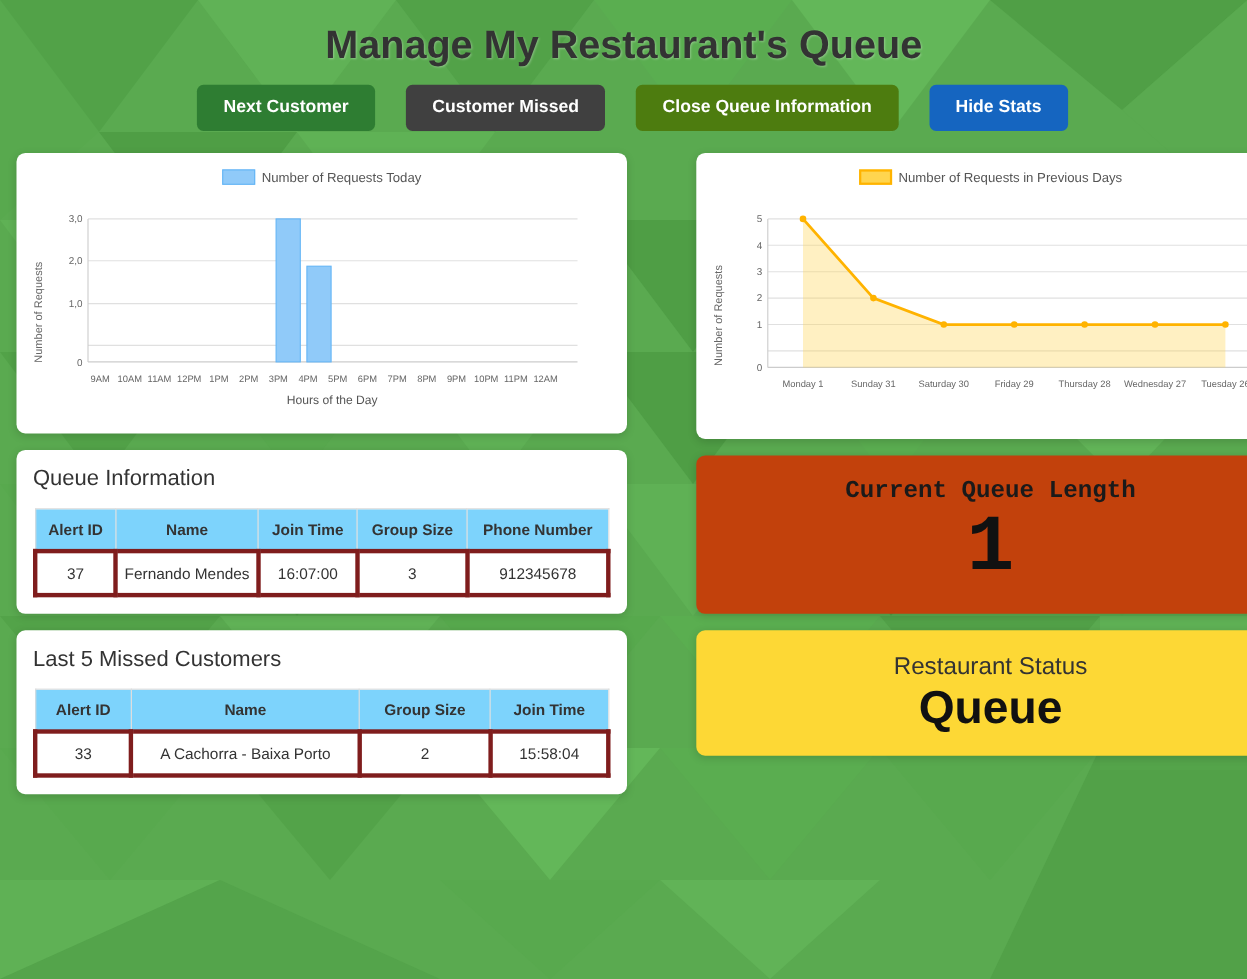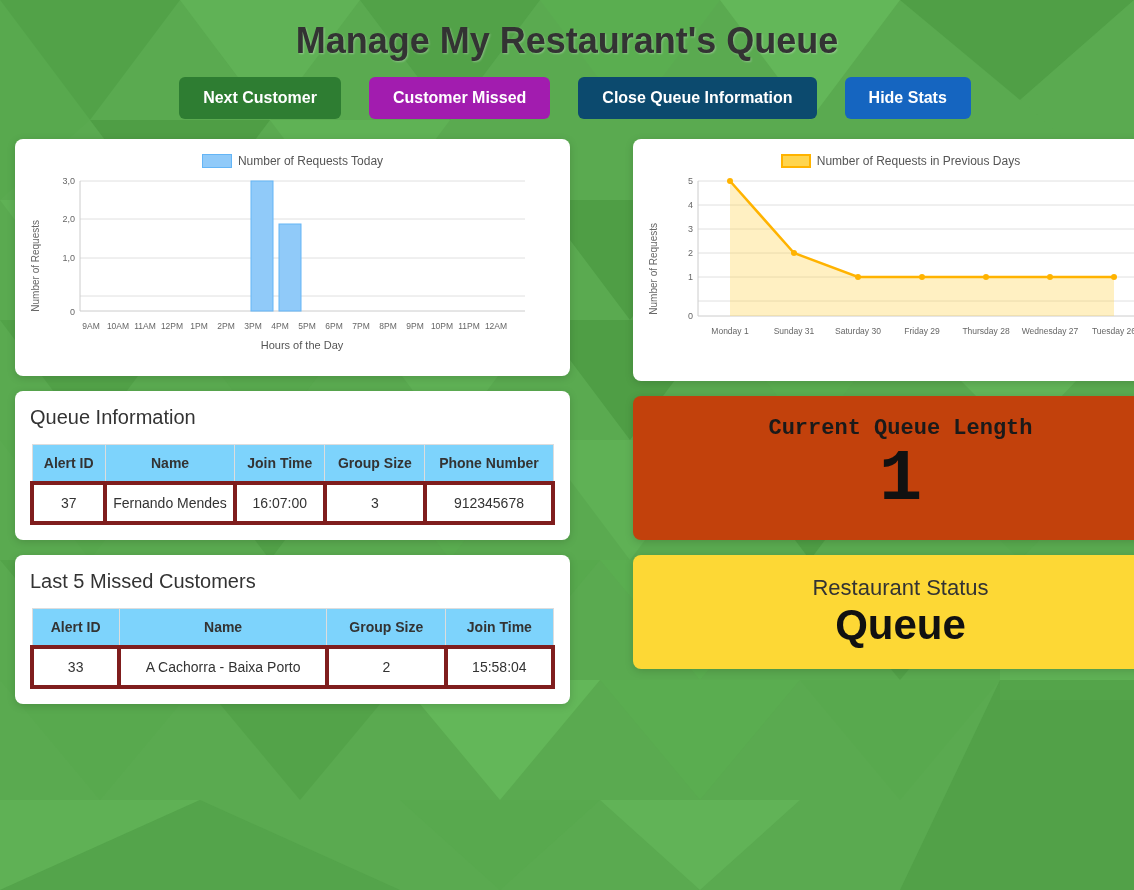--- a/index.html
+++ b/index.html
@@ -57,22 +57,22 @@
       padding: 12px 24px;
       border: none;
       border-radius: 6px;
       font-size: 16px;
       font-weight: bold;
       cursor: pointer;
       color: white;
     }
 
     .btn-next { background-color: #2e7d32; }
-    .btn-missed { background-color: #a21caf; }
-    .btn-close { background-color: #0c4a6e; }
+    .btn-missed { background-color: #404040; }
+    .btn-close { background-color: #4d7c0f; }
     .btn-hide { background-color: #1565c0; }
 
     .main-content {
       display: flex;
       gap: 15px;
       padding: 0 15px;
     }
 
     .left-col {
       display: flex;
@@ -101,21 +101,21 @@
       color: #333;
       margin-bottom: 15px;
     }
 
     .chart-legend {
       display: flex;
       align-items: center;
       gap: 6px;
       font-size: 12px;
       color: #555;
-      margin-bottom: 3px;
+      margin-bottom: 21px;
       justify-content: center;
     }
 
     .legend-box-blue {
       width: 30px;
       height: 14px;
       background: #90caf9;
       border: 1px solid #64b5f6;
     }
 

